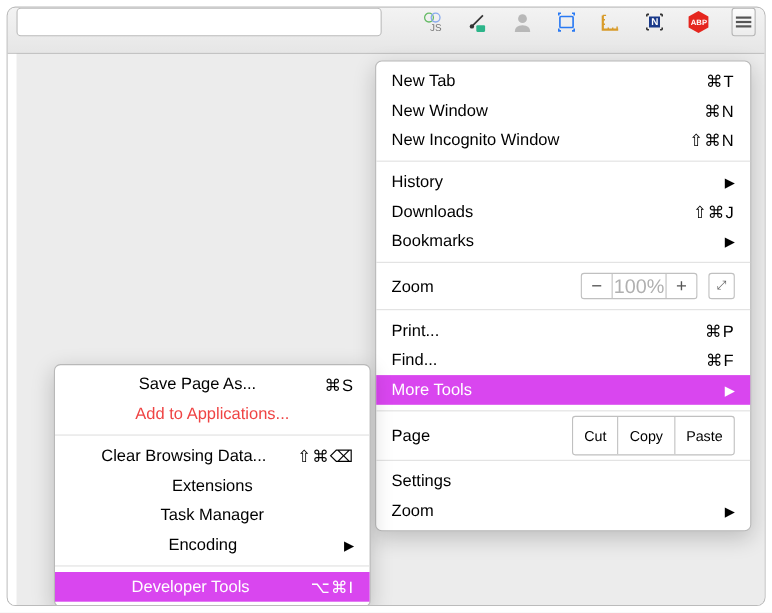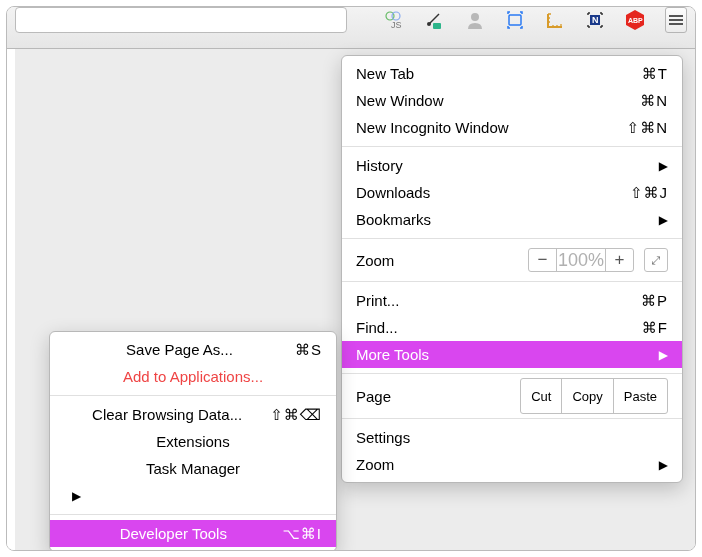--- a/index.html
+++ b/index.html
@@ -179,20 +179,21 @@
         <span class="lbl">Clear Browsing Data...</span>
         <span class="sc">⇧⌘⌫</span>
       </div>
     <div class="row">
         <span class="lbl">Extensions</span>
       </div>
     <div class="row">
         <span class="lbl">Task Manager</span>
       </div>
     <div class="row">
+        <span class="lbl">Encoding</span>
         <span class="arrow">▶</span>
       </div>
     <div class="sep"></div>
     <div class="row sel">
         <span class="lbl">Developer Tools</span>
         <span class="sc">⌥⌘I</span>
       </div>
   </div>
 </div>
 

